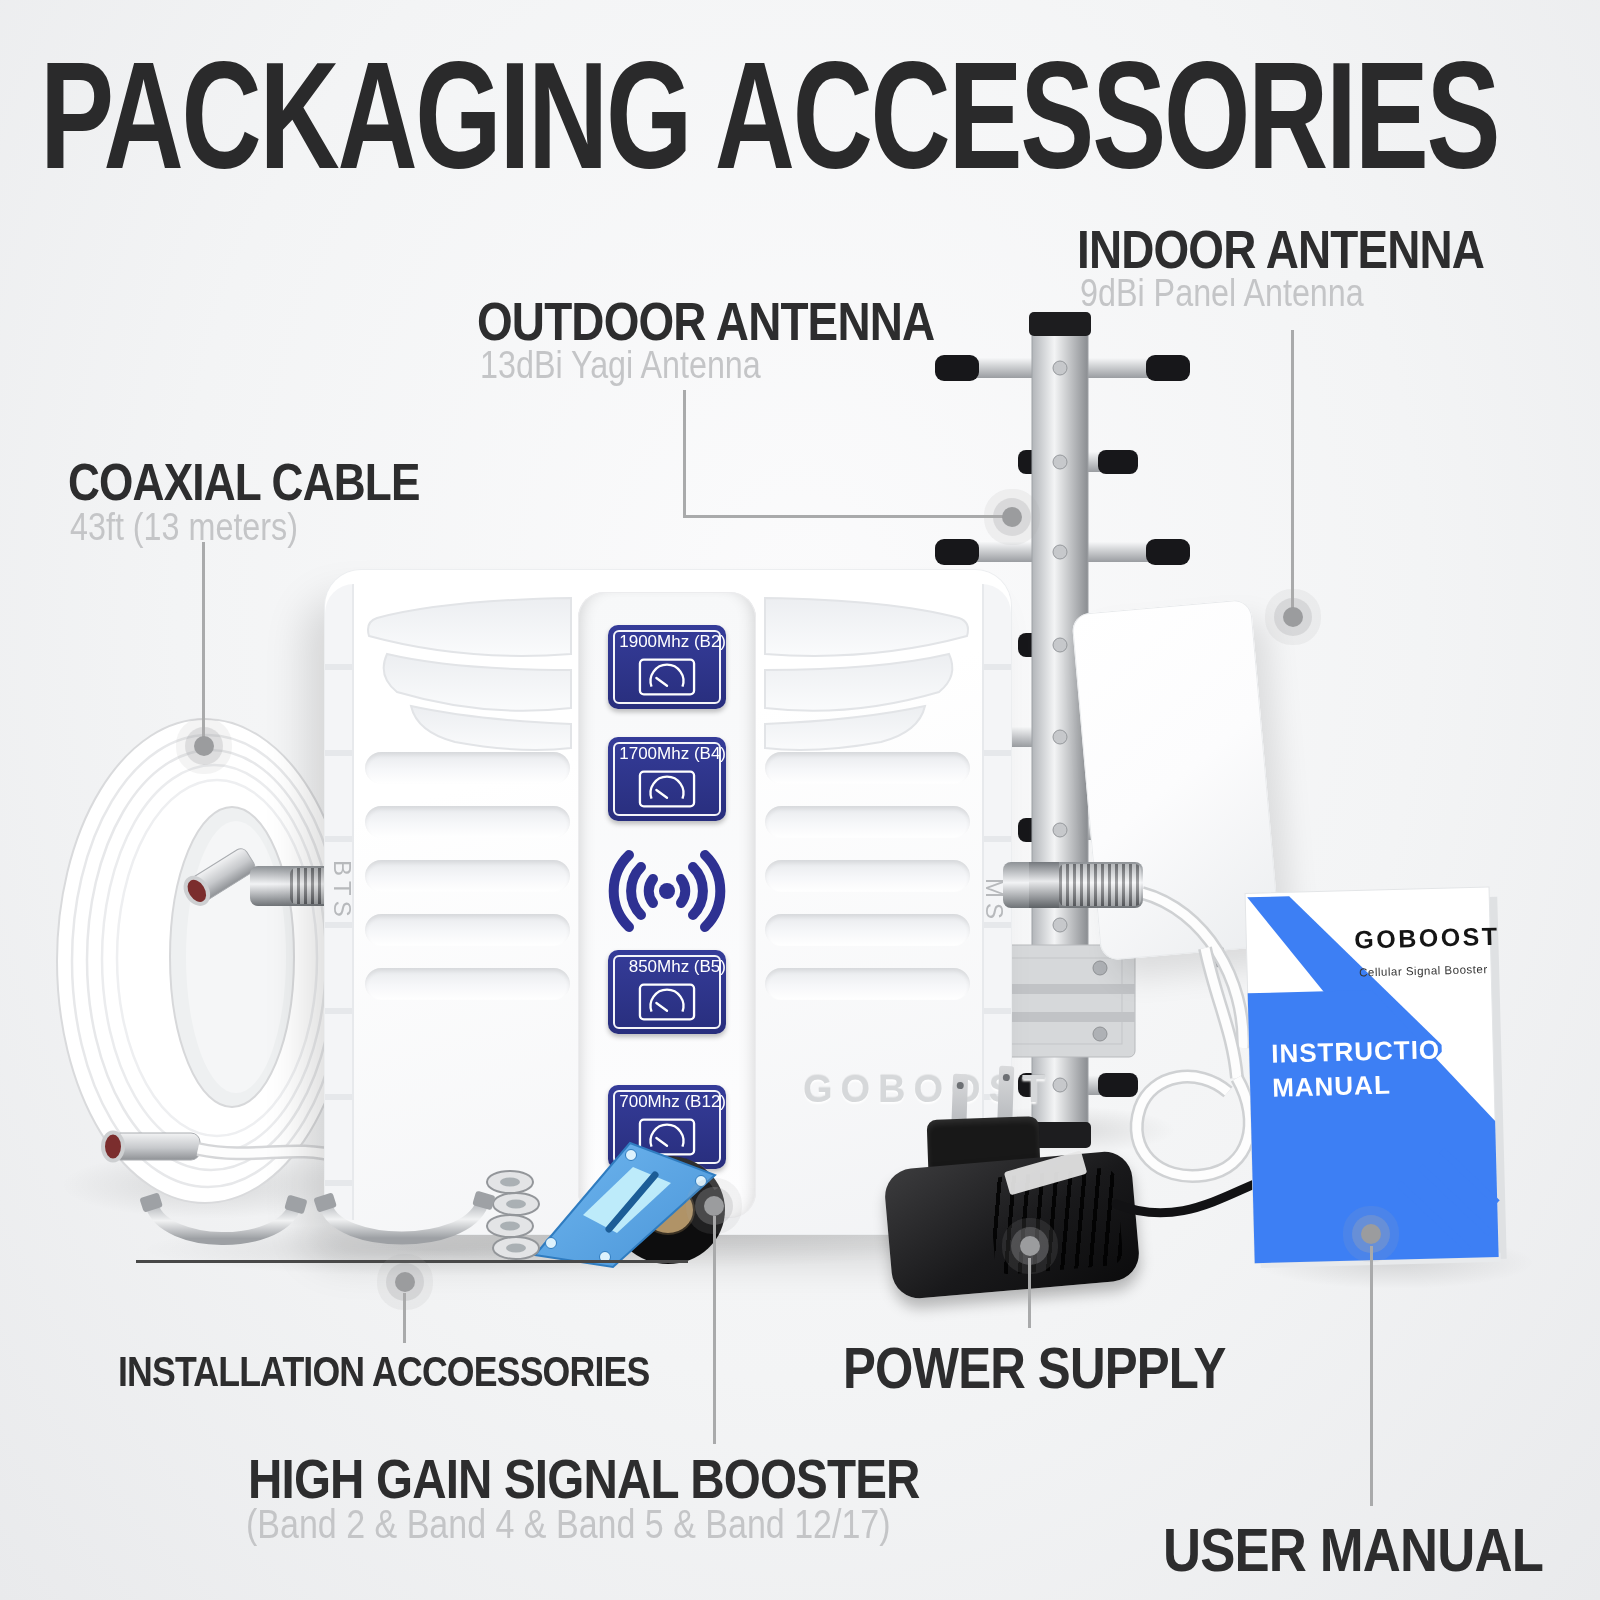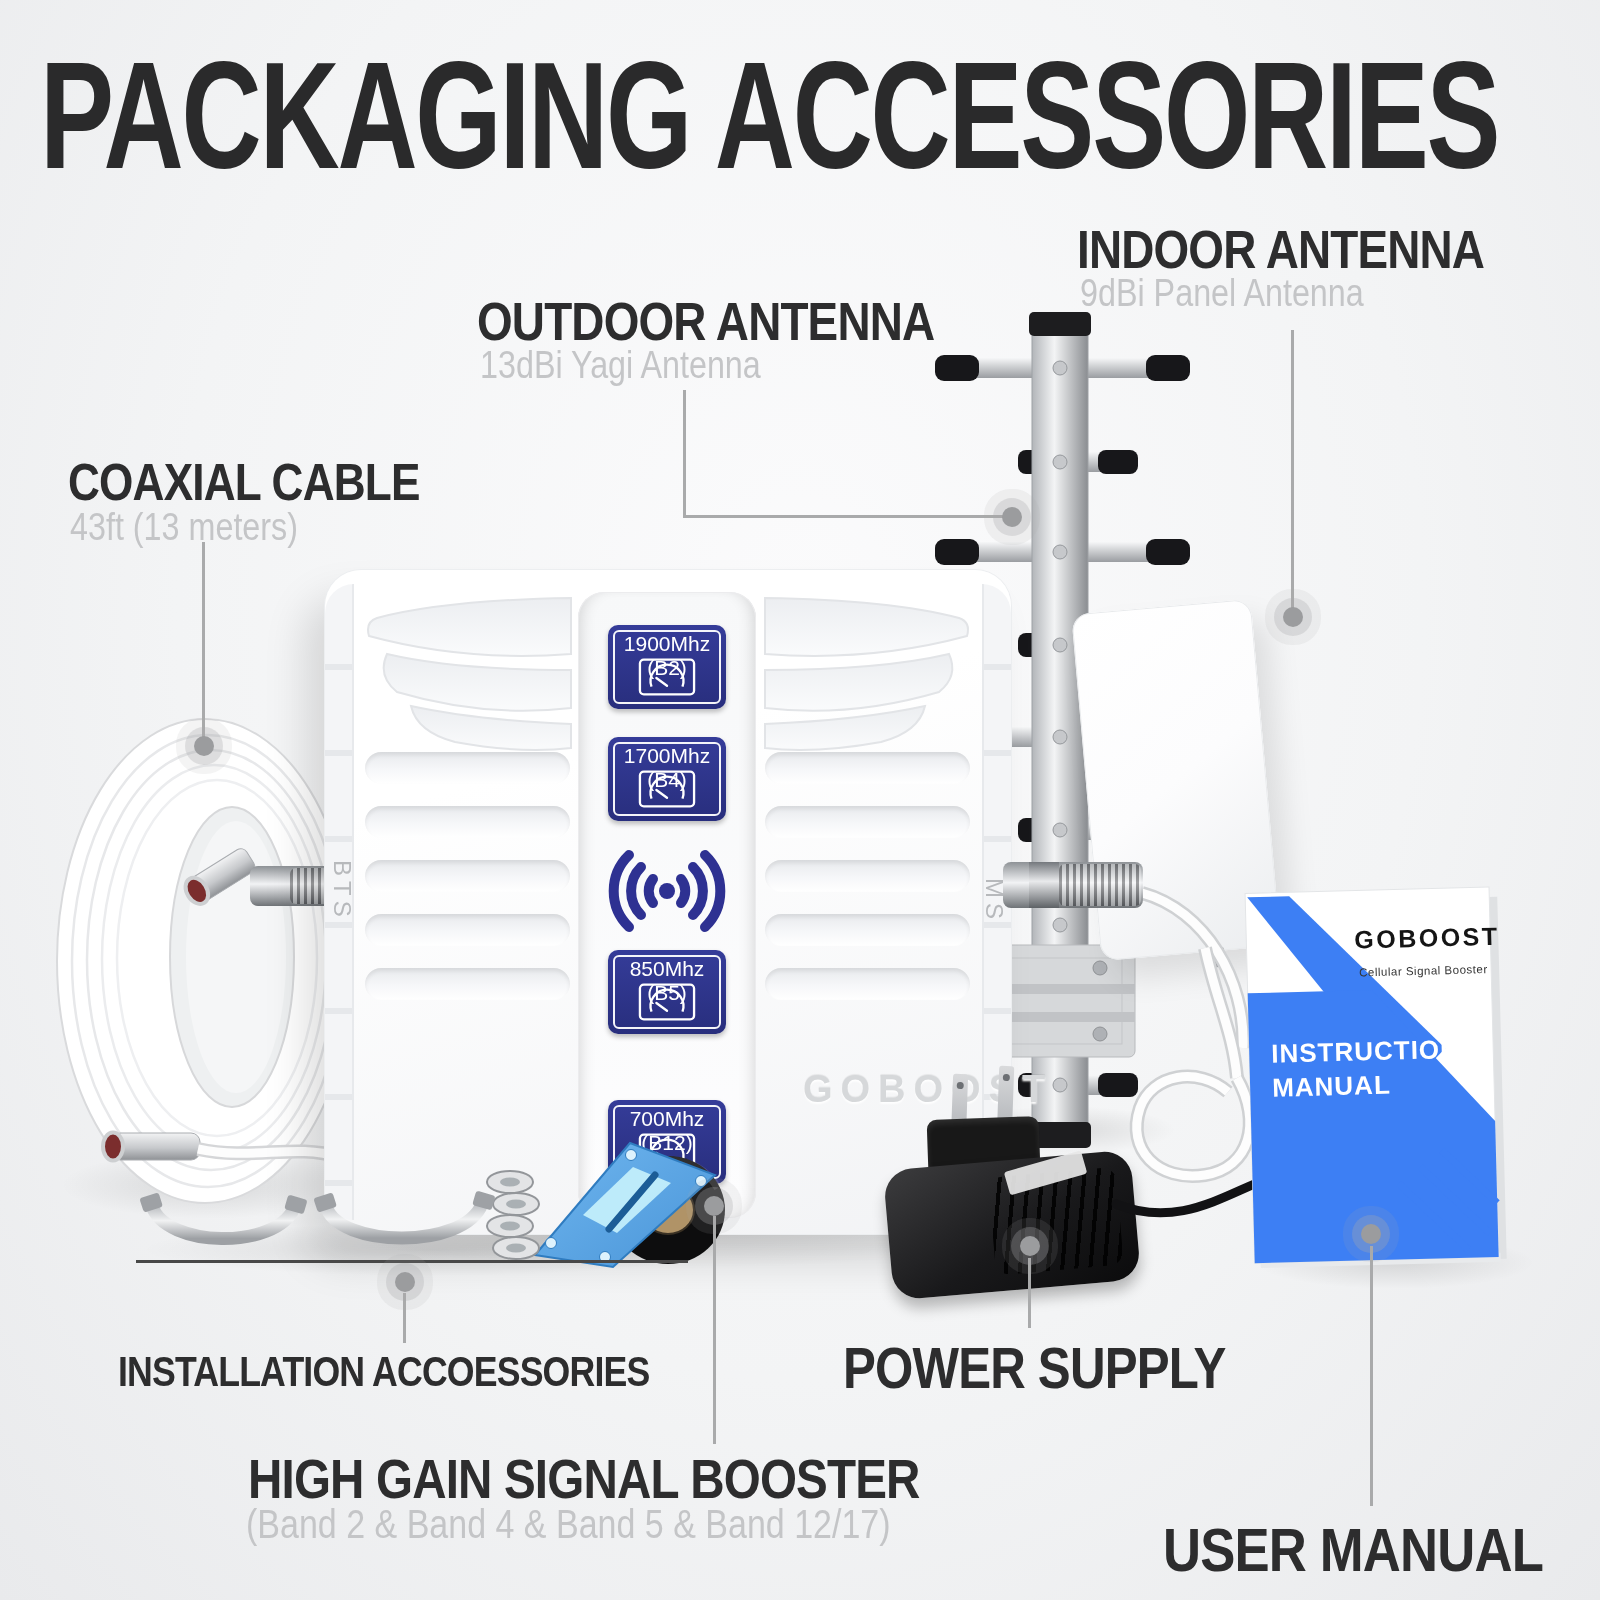--- a/index.html
+++ b/index.html
@@ -28,21 +28,21 @@
        writing-mode:vertical-rl;text-orientation:mixed}
   .slat{position:absolute;width:205px;height:32px;border-radius:16px;
        background:linear-gradient(180deg,#e8eaed,#f6f7f9 55%,#ffffff);
        box-shadow:inset 0 3px 4px rgba(0,0,0,.08)}
   .channel{position:absolute;left:253px;top:22px;width:178px;height:626px;border-radius:26px;
        background:linear-gradient(180deg,#f7f8f9,#fdfdfe);
        box-shadow:inset 0 0 0 1px #ececee, inset 12px 0 16px -10px rgba(0,0,0,.16), inset -12px 0 16px -10px rgba(0,0,0,.16)}
   .sticker{position:absolute;left:30px;width:118px;height:84px;border-radius:10px;
        background:linear-gradient(180deg,#353c99,#282e7d);box-shadow:0 3px 5px rgba(0,0,0,.25)}
   .sticker .frame{position:absolute;inset:5px;border:2px solid rgba(255,255,255,.95);border-radius:6px}
-  .sticker .btxt{position:absolute;top:7px;width:100%;text-align:center;color:#fff;font-size:21px}
+  .sticker .btxt{position:absolute;top:7px;width:100%;text-align:right;color:#fff;font-size:17px}
   .sticker svg{position:absolute;left:50%;margin-left:-29px;top:32px}
   .goboost{position:absolute;left:478px;top:498px;font-size:38px;font-weight:bold;color:#d6d8da;
        letter-spacing:8px;text-shadow:0 2px 2px rgba(255,255,255,.95),0 -1px 1px rgba(0,0,0,.07)}
   
   .panel{position:absolute;left:1086px;top:606px;width:180px;height:348px;border-radius:18px;
        background:linear-gradient(145deg,#ffffff 0%,#fcfcfd 50%,#ebedef 100%);
        box-shadow:inset 0 0 0 1px #e8eaec, 14px 20px 30px rgba(0,0,0,.10);
        transform:rotate(-5deg)}
   .panel .stub{position:absolute;left:108px;bottom:-16px;width:15px;height:20px;background:#9fa2a6;border-radius:3px}
   
@@ -271,21 +271,21 @@
       </svg>
       <div class="sticker" style="top:358px">
         <div class="frame"></div>
         <div class="btxt">850Mhz (B5)</div>
         <svg width="58" height="40" viewBox="0 0 60 40">
           <rect x="2" y="2" width="56" height="36" rx="4" fill="none" stroke="#fff" stroke-width="2.4"></rect>
           <path d="M14 30 A17 17 0 1 1 46 30" fill="none" stroke="#fff" stroke-width="2.4"></path>
           <line x1="30" y1="29" x2="19" y2="21" stroke="#fff" stroke-width="2.4" stroke-linecap="round"></line>
         </svg>
       </div>
-      <div class="sticker" style="top:508px">
+      <div class="sticker" style="top:493px">
         <div class="frame"></div>
         <div class="btxt">700Mhz (B12)</div>
         <svg width="58" height="40" viewBox="0 0 60 40">
           <rect x="2" y="2" width="56" height="36" rx="4" fill="none" stroke="#fff" stroke-width="2.4"></rect>
           <path d="M14 30 A17 17 0 1 1 46 30" fill="none" stroke="#fff" stroke-width="2.4"></path>
           <line x1="30" y1="29" x2="19" y2="21" stroke="#fff" stroke-width="2.4" stroke-linecap="round"></line>
         </svg>
       </div>
     </div>
     <div class="portlabel" style="left:3px;top:290px">BTS</div>

